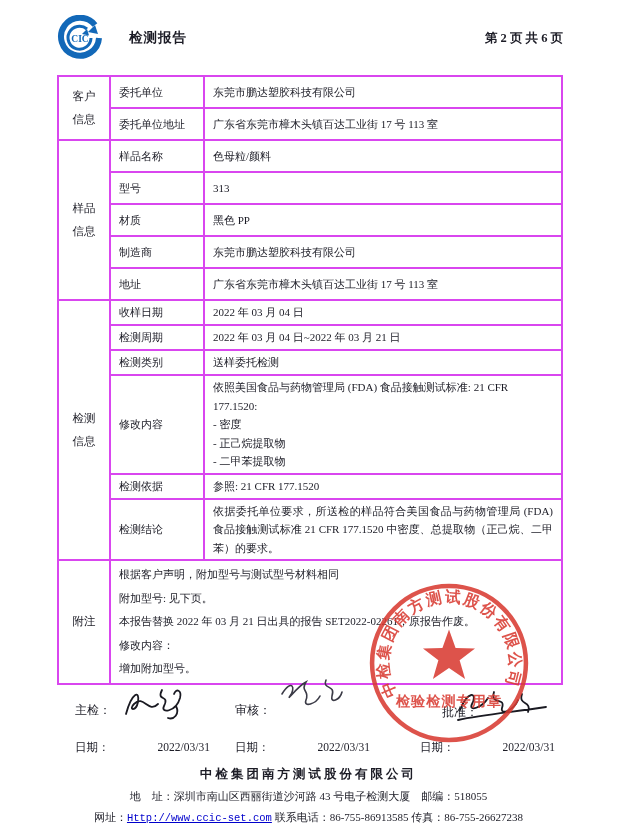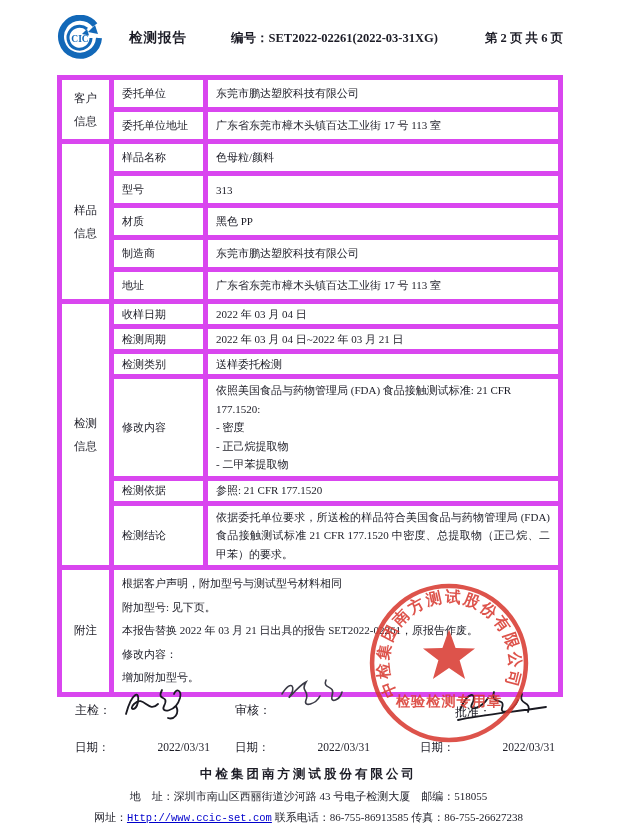--- a/index.html
+++ b/index.html
@@ -10,21 +10,21 @@
     color:#1c1c26;
   }
   
   .header { position:absolute; top:15px; left:57px; width:506px; display:flex; align-items:center; }
   .logo { width:46px; height:46px; flex:0 0 auto; }
   .hdr-title { margin-left:26px; font-size:13.5px; font-weight:bold; letter-spacing:1px; }
   .hdr-no { margin-left:44px; font-size:12.5px; font-weight:bold; }
   .hdr-page { margin-left:auto; font-size:12.5px; font-weight:bold; }
   
   table.report { position:absolute; top:75px; left:57px; width:506px; border-collapse:collapse; table-layout:fixed; font-size:11px; }
-  table.report td { border:5px solid #d946ef; padding:2px 8px; vertical-align:middle; }
+  table.report td { border:2px solid #d946ef; padding:2px 8px; vertical-align:middle; }
   td.group { width:50px; text-align:center; line-height:23px; padding:2px 12px; font-size:11.5px; }
   td.flabel { width:92px; padding-left:10px; }
   td.fvalue { padding-left:12px; }
   tr.h32 { height:32px; }
   tr.h25 { height:25px; }
   td.pre { white-space:pre-line; line-height:18.5px; padding-top:5px; padding-bottom:5px; }
   td.conclusion { line-height:18.5px; padding-top:4px; padding-bottom:4px; text-align:justify; }
   td.note-cell { white-space:pre-line; line-height:23.5px; padding:5px 12px 7px 12px; vertical-align:top; }
   
   .stamp { position:absolute; left:366px; top:580px; width:166px; height:166px; opacity:.87; z-index:5; pointer-events:none; }
@@ -50,21 +50,20 @@
 
   <div class="header">
     <svg class="logo" viewBox="0 0 46 46">
       <path d="M 38 10 A 19 19 0 1 0 42 23" fill="none" stroke="#1268b8" stroke-width="6"></path>
       <path d="M 38 10 l 3 9 l -10 -2 z" fill="#1268b8"></path>
       <path d="M 30 14 A 11.5 11.5 0 1 0 34 23" fill="none" stroke="#1268b8" stroke-width="3"></path>
       <path d="M 30 14 l 2 6.5 l -7 -1.5 z" fill="#1268b8"></path>
       <text x="23" y="27" text-anchor="middle" font-size="9.5" font-weight="bold" fill="#1268b8" font-family="Liberation Serif, DejaVu Serif, serif">CIC</text>
     </svg>
     <div class="hdr-title">检测报告</div>
-    <div class="hdr-no"><span>编号：</span><span>SET2022-02261(2022-03-31XG)</span></div>
     <div class="hdr-page">第 2 页 共 6 页</div>
   </div>
 
   <table class="report">
     <colgroup>
         <col style="width:52px">
         <col style="width:94px">
         <col>
       </colgroup>
     <tbody>
@@ -157,21 +156,21 @@
   <div class="sig-label" style="left:75px; top:702px;">主检：</div>
   <svg class="sig" style="left:118px; top:680px;" width="80" height="45" viewBox="0 0 80 45">
     <path d="M8 34 C14 12 22 10 20 22 C18 32 10 30 16 24 C26 14 30 34 40 24 M44 10 C38 22 52 14 46 26 C42 34 58 32 62 18 C64 10 58 8 56 14 M58 26 C62 34 56 40 50 38" fill="none" stroke="#1a1a22" stroke-width="1.8" stroke-linecap="round"></path>
   </svg>
 
   <div class="sig-label" style="left:235px; top:702px;">审核：</div>
   <svg class="sig" style="left:276px; top:672px;" width="80" height="48" viewBox="0 0 80 48">
     <path d="M6 22 C16 6 20 16 14 24 C10 30 22 14 30 10 C24 20 34 18 30 28 C27 36 40 32 44 24 M50 8 C46 18 60 12 56 24 C54 32 64 28 66 20" fill="none" stroke="#3a3a46" stroke-width="1.6" stroke-linecap="round"></path>
   </svg>
 
-  <div class="sig-label" style="left:455px; top:704px;">批准：</div>
+  <div class="sig-label" style="left:442px; top:704px;">批准：</div>
   <svg class="sig" style="left:452px; top:682px;" width="100" height="50" viewBox="0 0 100 50">
     <path d="M8 28 C16 8 26 10 20 22 C16 30 30 26 36 16 M42 10 C38 24 54 14 50 26 C48 34 62 28 66 18 M70 12 C66 24 80 18 76 30 M6 38 C32 32 64 30 94 25" fill="none" stroke="#1a1a22" stroke-width="1.8" stroke-linecap="round"></path>
   </svg>
 
   <div class="date-group" style="left:75px;">
     <span>日期：</span><span class="dval">2022/03/31</span>
   </div>
   <div class="date-group" style="left:235px;">
     <span>日期：</span><span class="dval">2022/03/31</span>
   </div>

